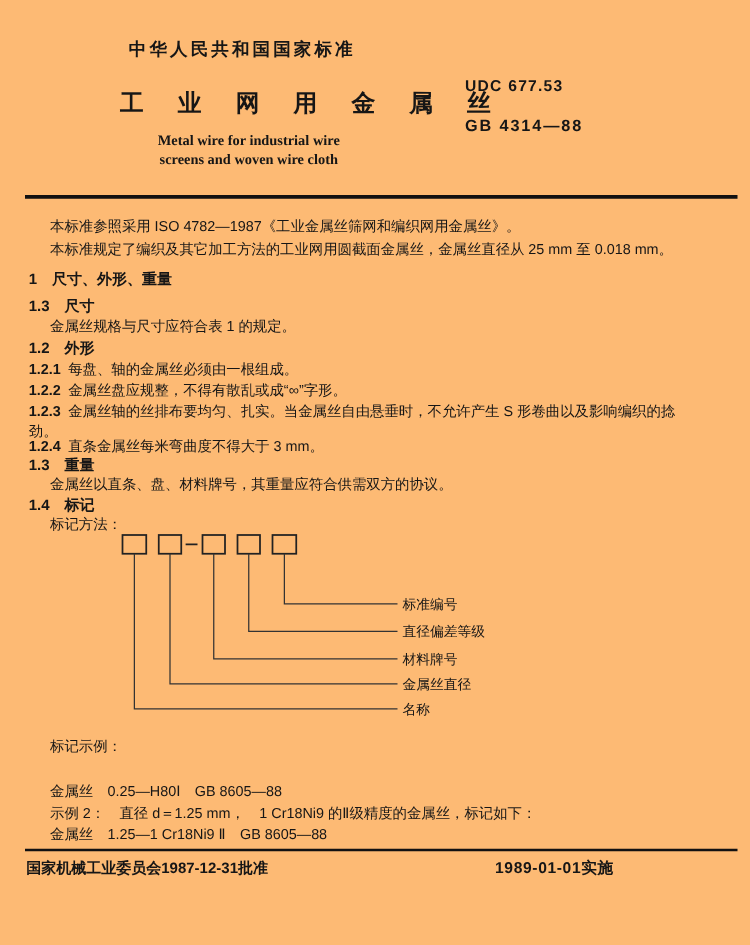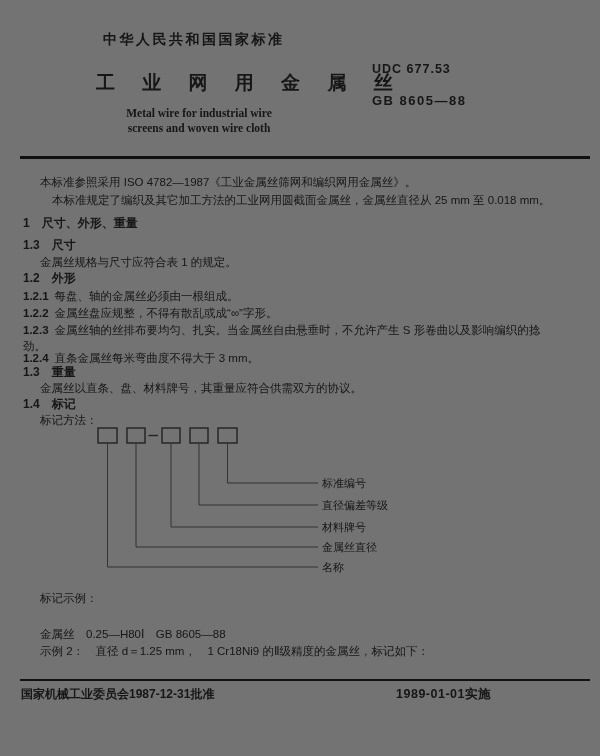--- a/index.html
+++ b/index.html
@@ -1,52 +1,52 @@
 <!DOCTYPE html>
 <html><head>
 <meta charset="utf-8">
 <style>
   * { margin:0; padding:0; box-sizing:border-box; }
   html,body { background:#e8e8e8; }
   body { font-family:"Liberation Sans","DejaVu Sans",sans-serif; color:#161616; }
   .page {
     position:relative; width:600px; height:756px; margin:0 auto;
-    background:#737373; overflow:hidden;
+    background:#fdba74; overflow:hidden;
   }
   .abs { position:absolute; white-space:nowrap; }
   .b { font-weight:bold; }
   .body-line { font-size:11.5px; line-height:13px; }
   .heading { font-size:12px; line-height:13px; font-weight:bold; }
   .rule { position:absolute; background:#111; }
   .serif { font-family:"Liberation Serif","DejaVu Serif",serif; }
   .item-num { font-weight:bold; margin-right:6px; }
   svg text { font-family:"Liberation Sans","DejaVu Sans",sans-serif; }
 </style>
 </head>
 <body>
 
 <div class="page">
 
   <div class="abs b" style="left:103px; top:31px; font-size:14px; letter-spacing:2.5px;">中华人民共和国国家标准</div>
 
   <div class="abs b" style="left:372px; top:62px; font-size:12.5px; letter-spacing:1px;text-align:center;">UDC 677.53</div>
 
-  <div class="abs b" style="left:372px; top:93px; font-size:13px; letter-spacing:1.5px;">GB 8605—88</div>
+  <div class="abs b" style="left:372px; top:93px; font-size:13px; letter-spacing:1.5px;">GB 4314—88</div>
 
   <div class="abs b" style="left:96px; top:70px; font-size:19px; letter-spacing:11px;">工 业 网 用 金 属 丝</div>
 
   <div class="abs b serif" style="left:93px; top:106px; width:212px; text-align:center; font-size:11.5px; line-height:15px; white-space:normal;">
     <div>Metal wire for industrial wire</div>
     <div>screens and woven wire cloth</div>
   </div>
 
   <div class="rule" style="left:20px; top:156px; width:570px; height:3px;"></div>
 
   <div class="abs body-line" style="left:40px; top:176px;">本标准参照采用 ISO 4782—1987《工业金属丝筛网和编织网用金属丝》。</div>
-  <div class="abs body-line" style="left:52px; top:194px;">本标准规定了编织及其它加工方法的工业网用圆截面金属丝，金属丝直径从 25 mm 至 0.018 mm。</div>
+  <div class="abs body-line" style="left:40px; top:194px;">本标准规定了编织及其它加工方法的工业网用圆截面金属丝，金属丝直径从 25 mm 至 0.018 mm。</div>
 
   <div class="abs heading" style="left:23px; top:217px;">1　尺寸、外形、重量</div>
 
   <div class="abs heading" style="left:23px; top:239px;">1.3　尺寸</div>
   <div class="abs body-line" style="left:40px; top:256px;">金属丝规格与尺寸应符合表 1 的规定。</div>
 
   <div class="abs heading" style="left:23px; top:272px;">1.2　外形</div>
 
   <div class="abs body-line" style="left:23px; top:290px;">
     <span class="item-num">1.2.1</span><span>每盘、轴的金属丝必须由一根组成。</span>
@@ -92,18 +92,19 @@
       <text x="322" y="89">直径偏差等级</text>
       <text x="322" y="111">材料牌号</text>
       <text x="322" y="131">金属丝直径</text>
       <text x="322" y="151">名称</text>
     </g>
   </svg>
 
   <div class="abs body-line" style="left:40px; top:592px;">标记示例：</div>
   <div class="abs body-line" style="left:40px; top:628px;">金属丝　0.25—H80Ⅰ　GB 8605—88</div>
   <div class="abs body-line" style="left:40px; top:645px;">示例 2：　直径 d＝1.25 mm，　1 Cr18Ni9 的Ⅱ级精度的金属丝，标记如下：</div>
+  <div class="abs body-line" style="left:40px; top:662px;">金属丝　1.25—1 Cr18Ni9 Ⅱ　GB 8605—88</div>
 
   <div class="rule" style="left:20px; top:679px; width:570px; height:2px;"></div>
   <div class="abs b" style="left:21px; top:686px; font-size:12px;">国家机械工业委员会1987-12-31批准</div>
   <div class="abs b" style="right:109px; top:686px; font-size:12.5px; letter-spacing:0.5px;">1989-01-01实施</div>
 
 </div>
 
 </body></html>

